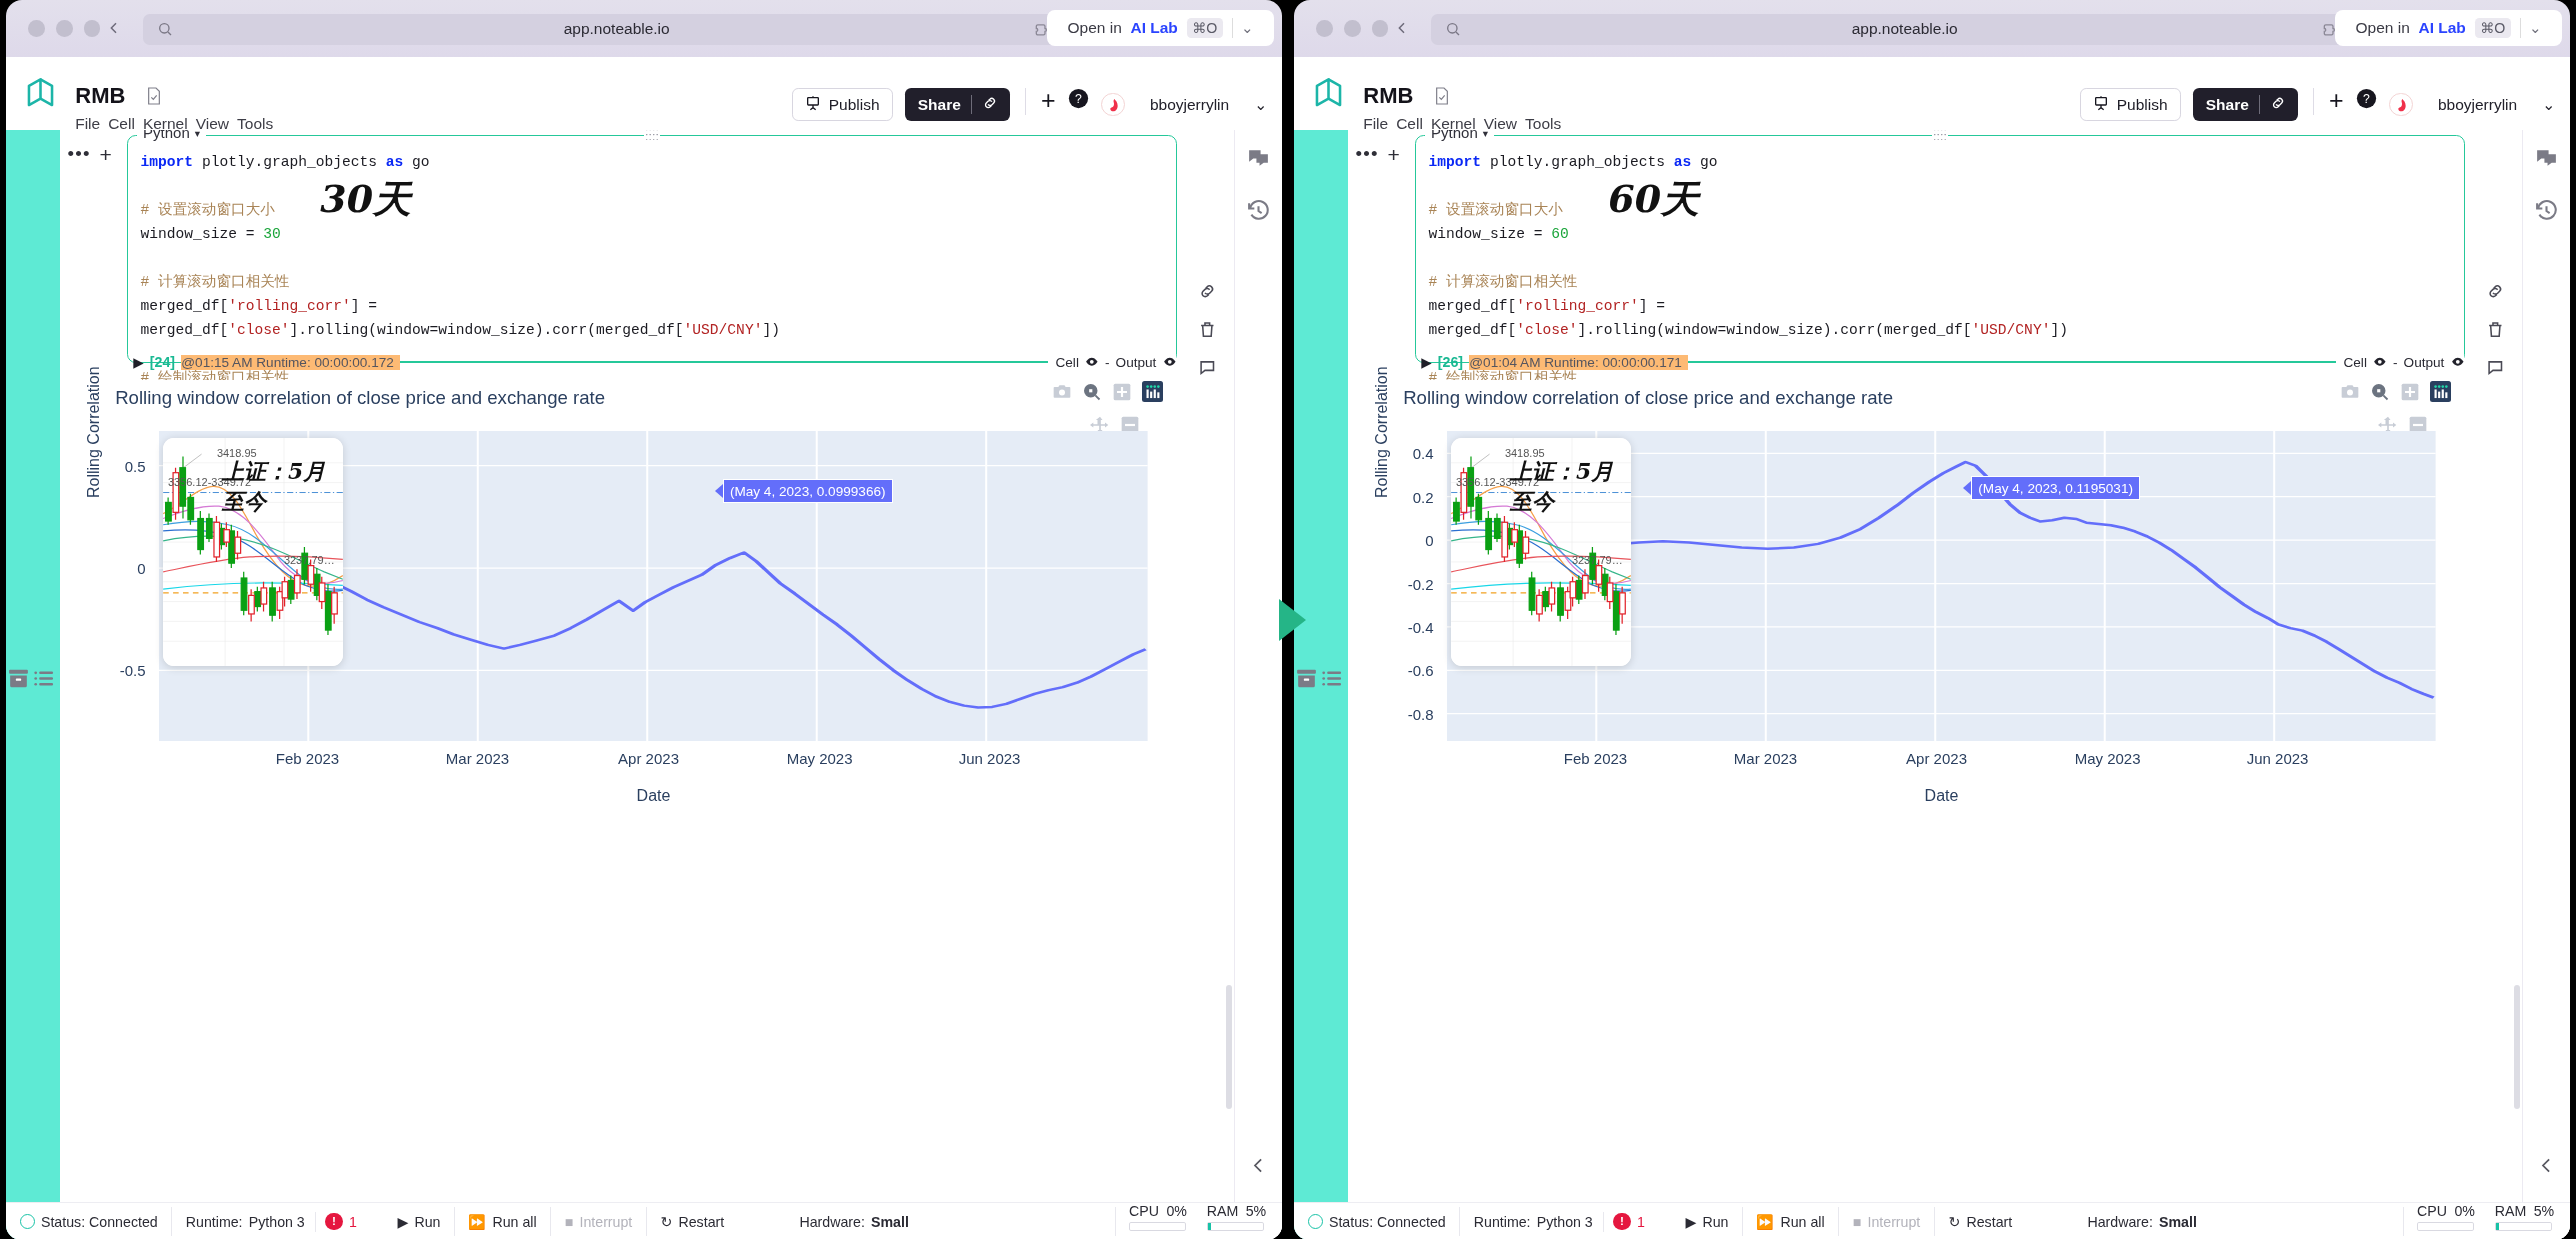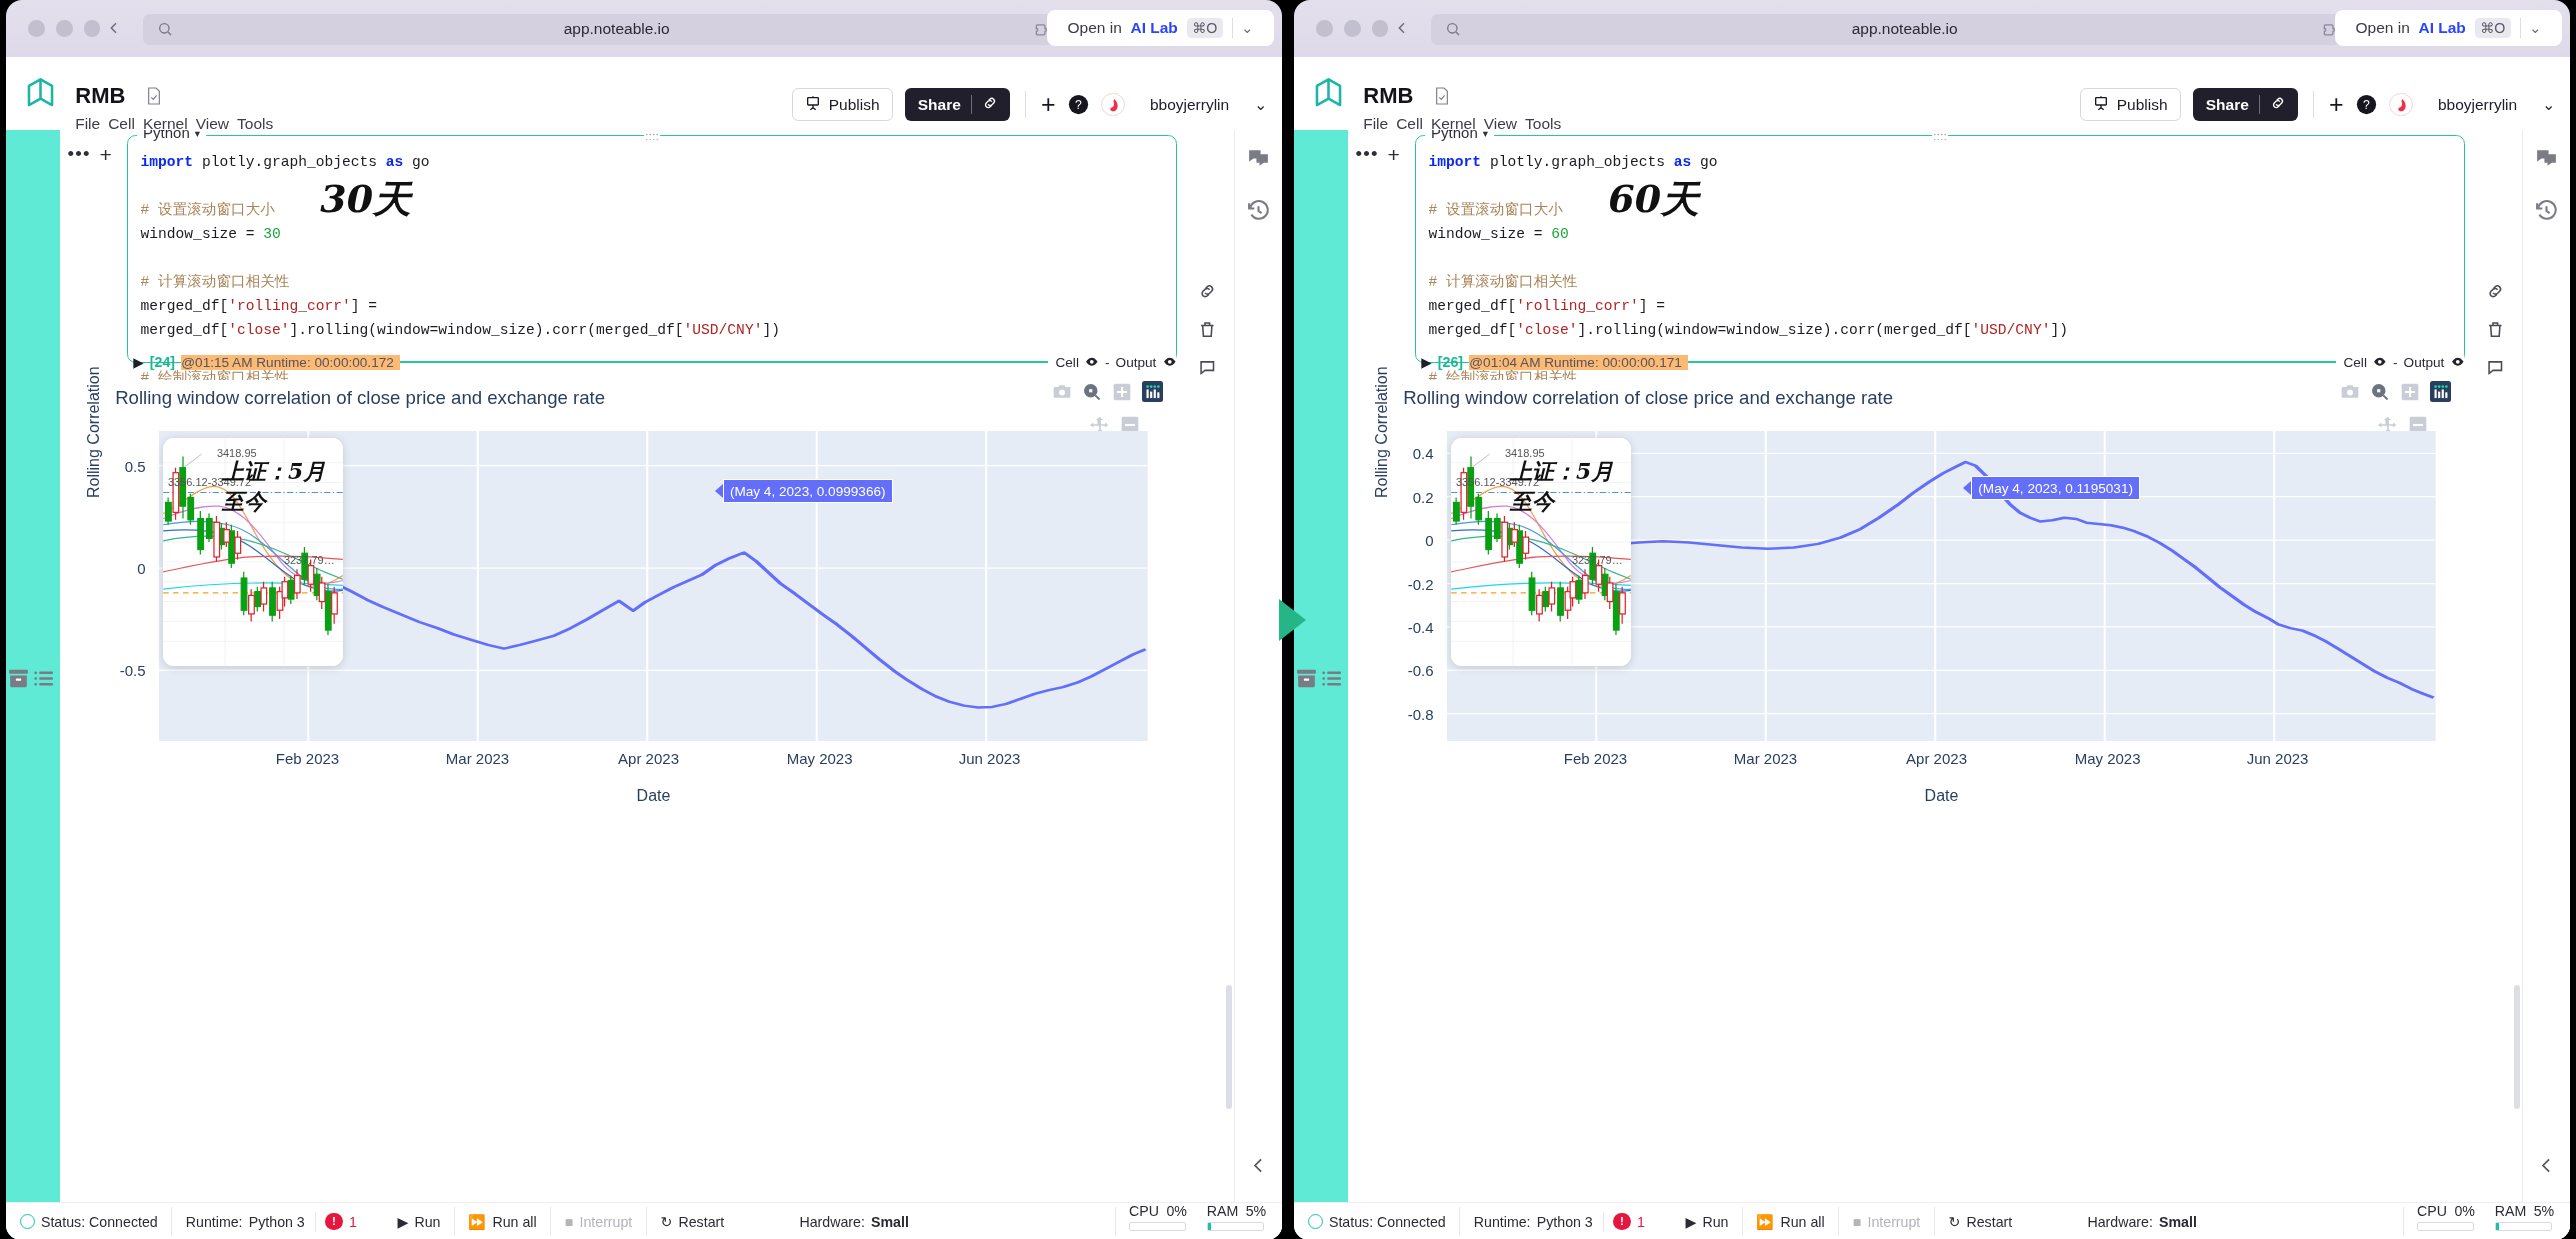--- a/index.html
+++ b/index.html
@@ -54,21 +54,21 @@
   }
 
   
   .app-header { position:relative; height:73px; background:#fff; }
   .logo { position:absolute; left:13.6px; top:16px; width:41px; height:41px; }
   .nb-title { position:absolute; left:69px; top:26px; font-size:22px; font-weight:700; color:#14131a; letter-spacing:0.1px;}
   .nb-fileicon { position:absolute; left:140px; top:28.5px; width:16px; height:20px; color:#7f7f8a;}
   .menubar { position:absolute; left:69px; top:58px; display:flex; gap:8px; font-size:15.5px; color:#3d3d46; }
   .menubar span { cursor:default; }
 
-  .hdr-right { position:absolute; right:15px; top:31px; display:flex; align-items:center; gap:12.4px; }
+  .hdr-right { position:absolute; right:15px; top:31px; display:flex; gap:12.4px; }
   .btn-publish {
     display:flex; align-items:center; gap:7.4px;
     border:0.9px solid #d8d6e0; border-radius:6.2px;
     height:33px; padding:0 12.4px; font-size:15.5px; color:#1d1c26; background:#fff;
   }
   .btn-share {
     display:flex; align-items:center; gap:10px;
     background:#211f2b; border-radius:6.2px; height:33px; padding:0 12.4px;
     font-size:15.5px; color:#fff; font-weight:600;
   }

